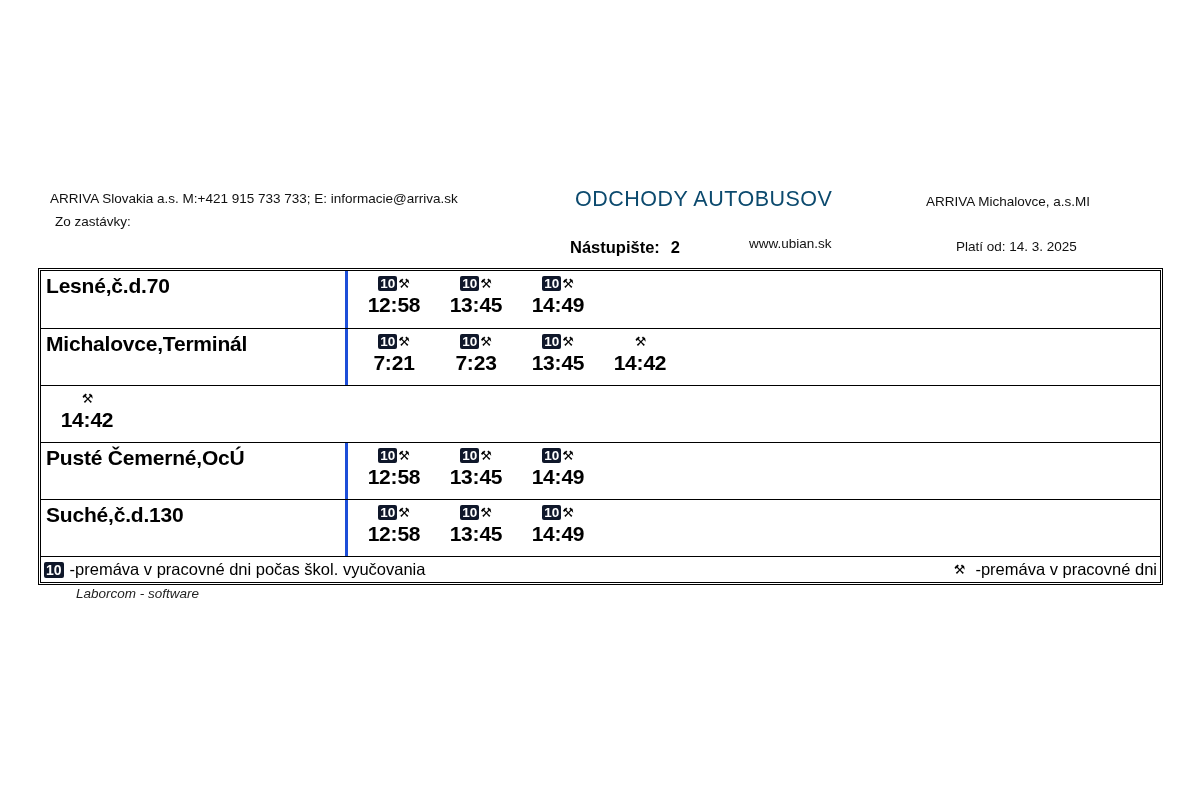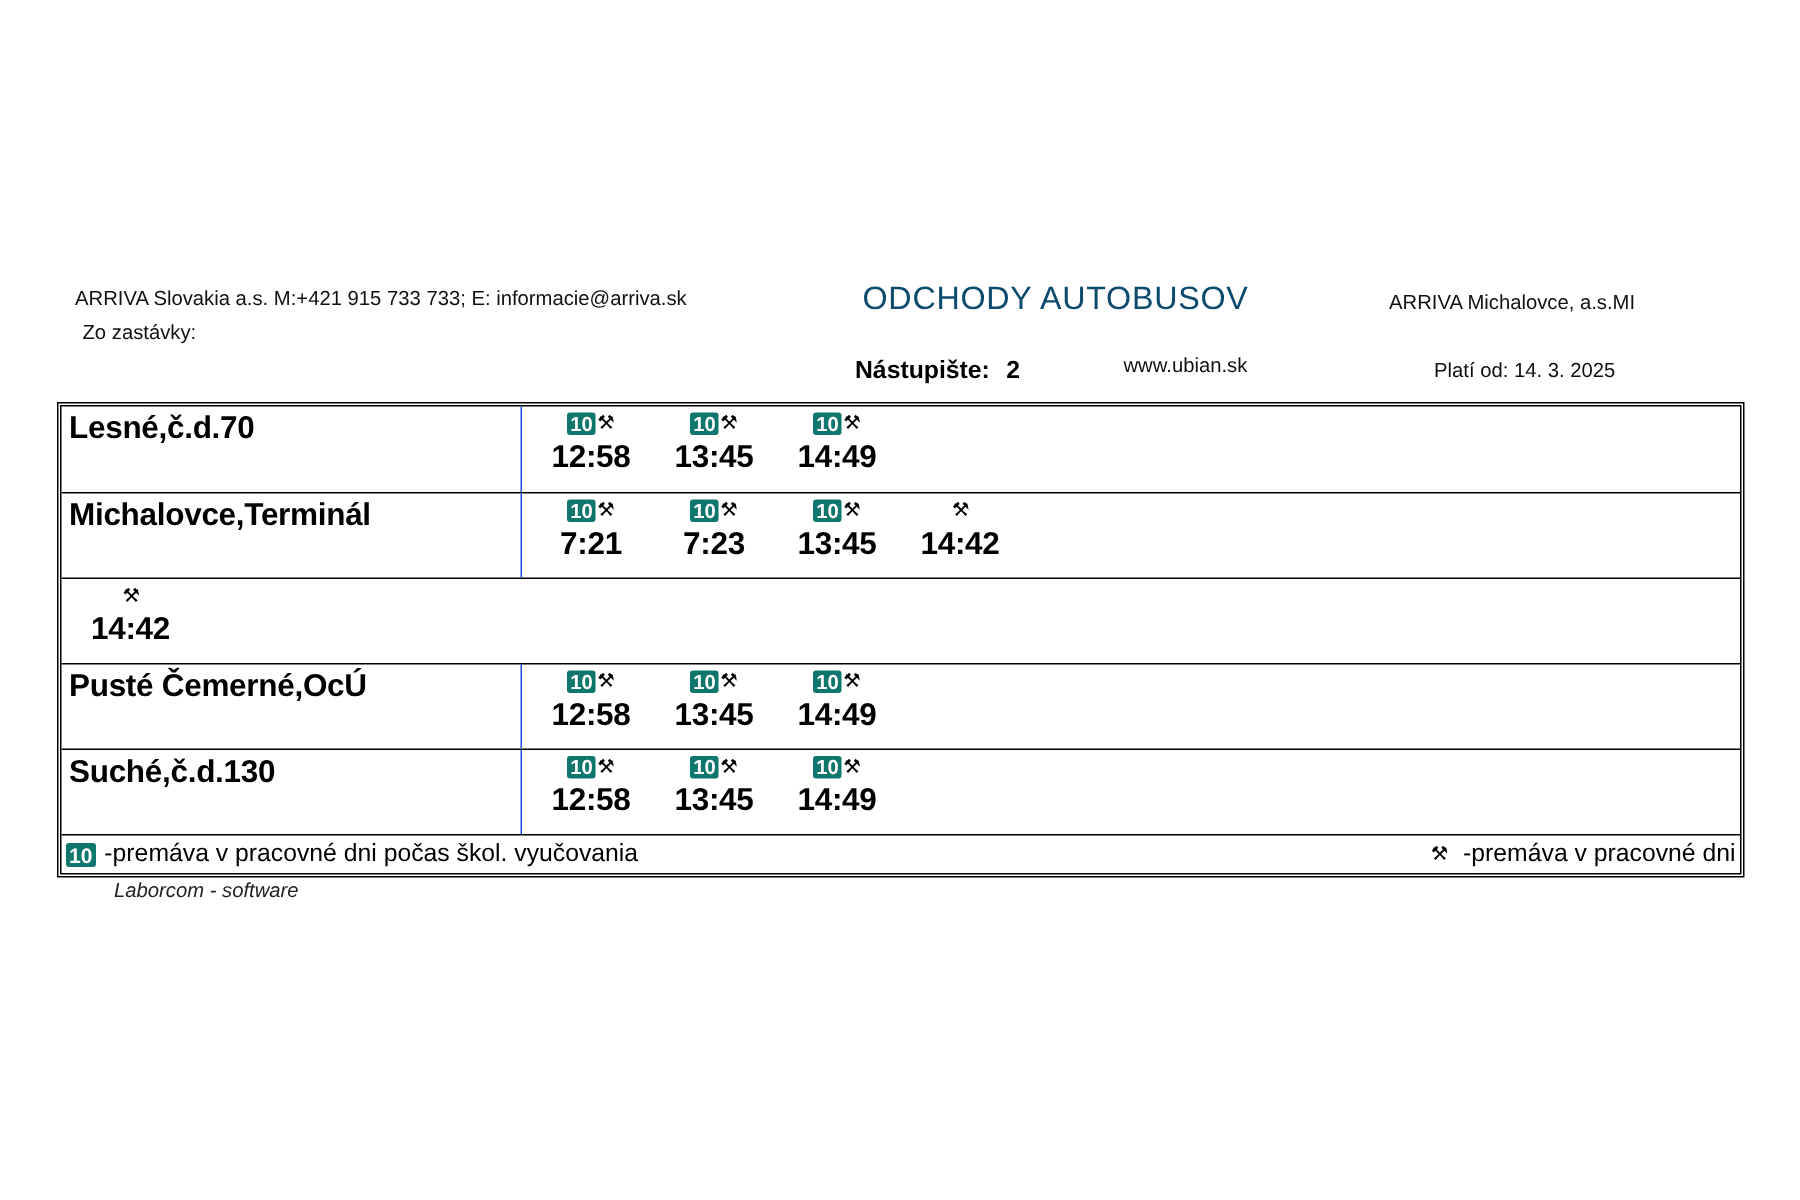--- a/index.html
+++ b/index.html
@@ -26,31 +26,31 @@
   .timetable {
     left: 38px; top: 268px; width: 1125px;
     border: 3px double #000;
     background: #fff;
   }
   .t-row { display: flex; height: 57px; }
   .t-row + .t-row { border-top: 1px solid #000; }
 
   .dest-cell {
     width: 307px; min-width: 307px;
-    border-right: 1px solid #1d4ed8;
+    border-right: 3px solid #1d4ed8;
     font-weight: bold; font-size: 21px; line-height: 26px;
     padding: 2px 4px 0 5px;
     letter-spacing: -0.2px;
     overflow: hidden;
   }
   .times-cell { flex: 1; display: flex; padding-left: 5px; }
   .dep-col { width: 82px; min-width: 82px; text-align: center; }
   .sym-line { height: 21px; padding-top: 4px; line-height: 15px; white-space: nowrap; }
   .badge10 {
-    display: inline-block; background: #0f766e; color: #fff;
+    display: inline-block; background: #0f172a; color: #fff;
     font-weight: bold; font-size: 13.5px; line-height: 15px;
     padding: 0 2px; border-radius: 2px; vertical-align: middle;
   }
   .pick-glyph {
     font-family: "DejaVu Sans", sans-serif;
     font-size: 13px; vertical-align: middle; margin-left: 1px;
   }
   .dep-time { font-weight: bold; font-size: 21px; line-height: 26px; letter-spacing: -0.2px; }
 
   

